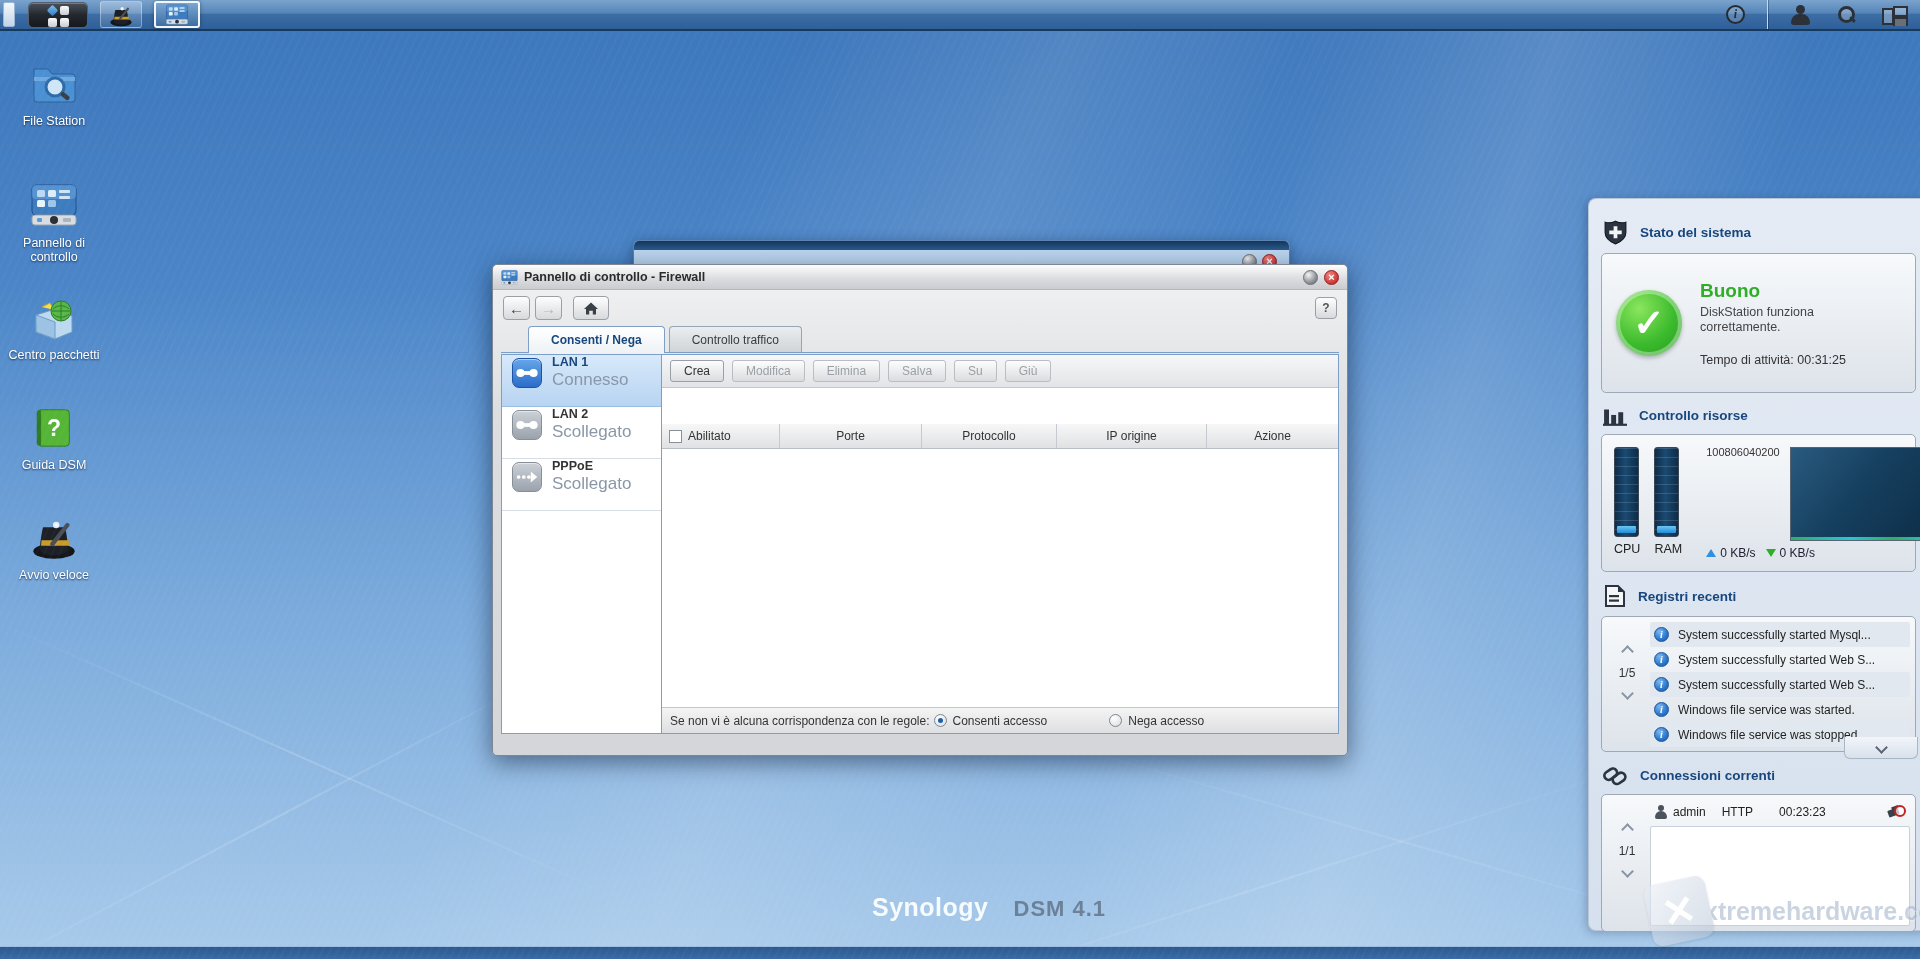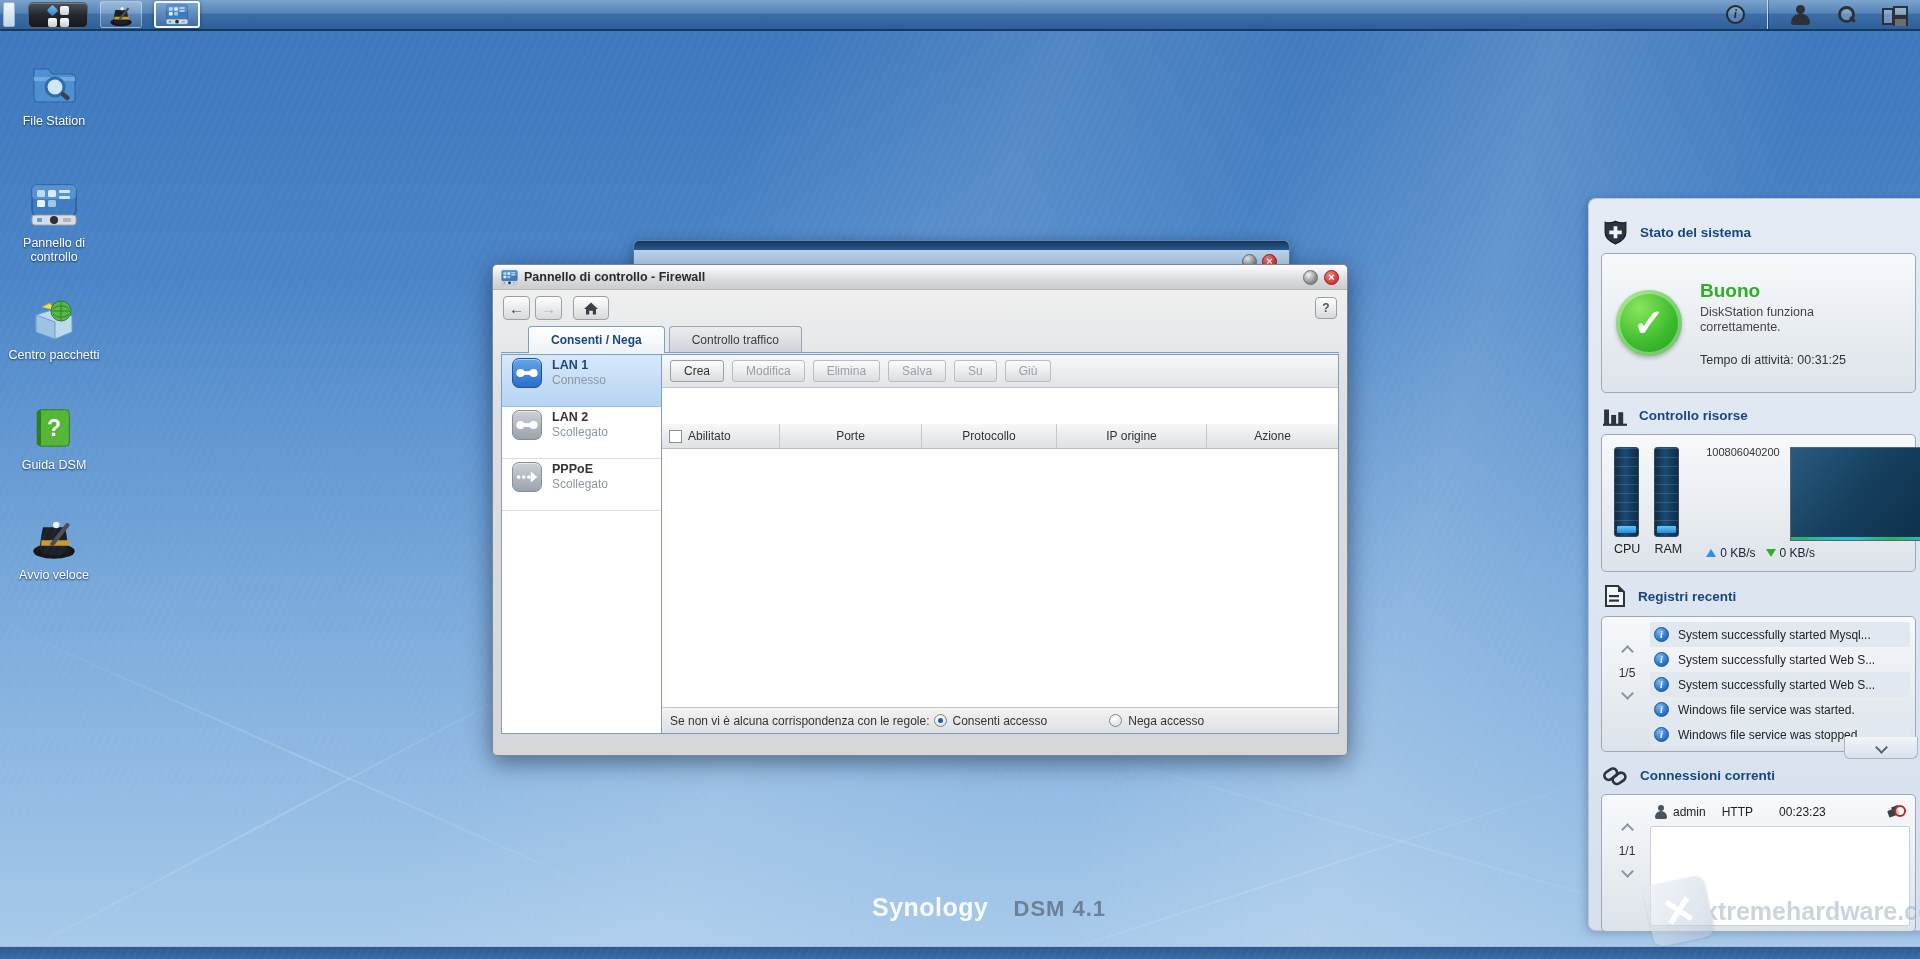--- a/index.html
+++ b/index.html
@@ -96,21 +96,21 @@
       border-color:#7d9fc7; box-shadow:0 2px 0 -1px #eef2f6; }
   .fw-content { position:absolute; left:8px; right:8px; top:89px; bottom:21px; border:1px solid #7d9fc7; background:#fff; display:flex; }
   .iface-list { width:160px; border-right:1px solid #7d9fc7; background:#fff; }
   .iface { height:52px; display:flex; align-items:center; gap:10px; padding:0 8px 16px 10px; border-bottom:1px solid #d7dde4; }
   .iface.sel { background:linear-gradient(180deg,#d8e9fa 0%, #b7d4f2 100%); border-bottom:1px solid #9cbfe4; }
   .iface .glyph { width:30px; height:30px; border-radius:7px; display:flex; align-items:center; justify-content:center; }
   .glyph.blue { background:linear-gradient(180deg,#66a6ea,#2a6cc9); border:1px solid #1c55a6; box-shadow:inset 0 1px 0 rgba(255,255,255,.5); }
   .glyph.gray { background:linear-gradient(180deg,#ccd1d7,#9aa2ac); border:1px solid #868e98; box-shadow:inset 0 1px 0 rgba(255,255,255,.5); }
   .iface .nm { font-weight:bold; color:#333; font-size:12.5px; }
   .iface.sel .nm { color:#17477e; }
-  .iface .st { color:#8a97a8; font-size:12px; margin-top:1px; }
+  .iface .st { color:#8a97a8; font-size:17px; margin-top:1px; }
   .fw-main { flex:1; display:flex; flex-direction:column; background:#fff;gap:36px; }
   .fw-toolbar { height:33px; background:linear-gradient(180deg,#f6f7f8,#e2e4e7); border-bottom:1px solid #c2c7cd;
       display:flex; align-items:center; gap:8px; padding:0 8px; }
   .tbtn { height:22px; padding:0 13px; border-radius:3px; border:1px solid #9aa0a6;
       background:linear-gradient(180deg,#fdfdfd,#dadcdf); color:#333; font-size:12px; display:flex; align-items:center; }
   .tbtn.dis { color:#9aa0a6; border-color:#b9bec4; }
   .grid-head { height:25px; display:flex; background:linear-gradient(180deg,#f7f7f7,#dfe1e4); border-bottom:1px solid #b9bec4; }
   .gh { display:flex; align-items:center; justify-content:center; border-right:1px solid #c6cad0; font-size:12px; color:#333; }
   .gh.first { width:115px; justify-content:flex-start; padding-left:7px; gap:6px; }
   .chk { width:13px; height:13px; border:1px solid #8a9099; background:#fff; }

